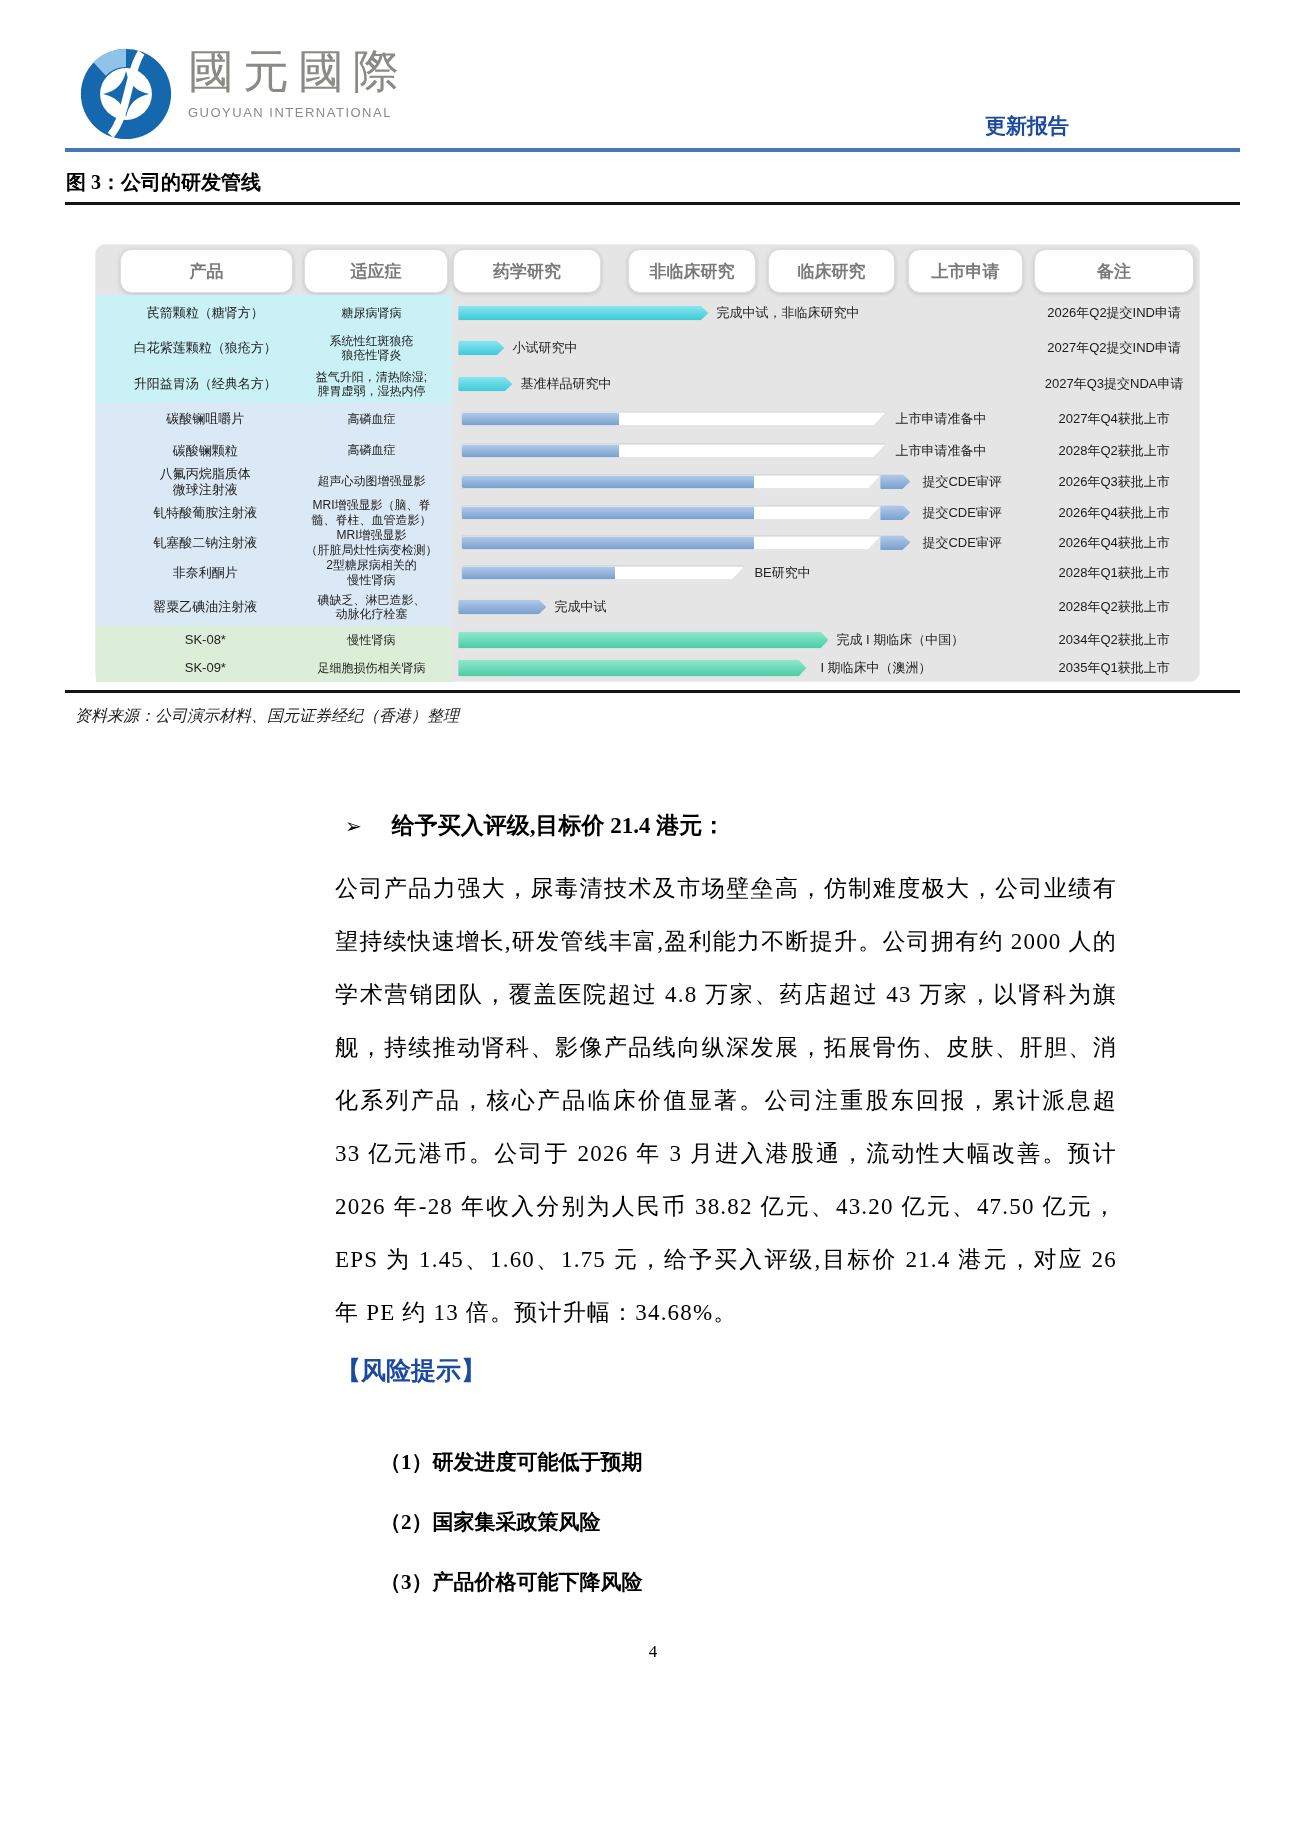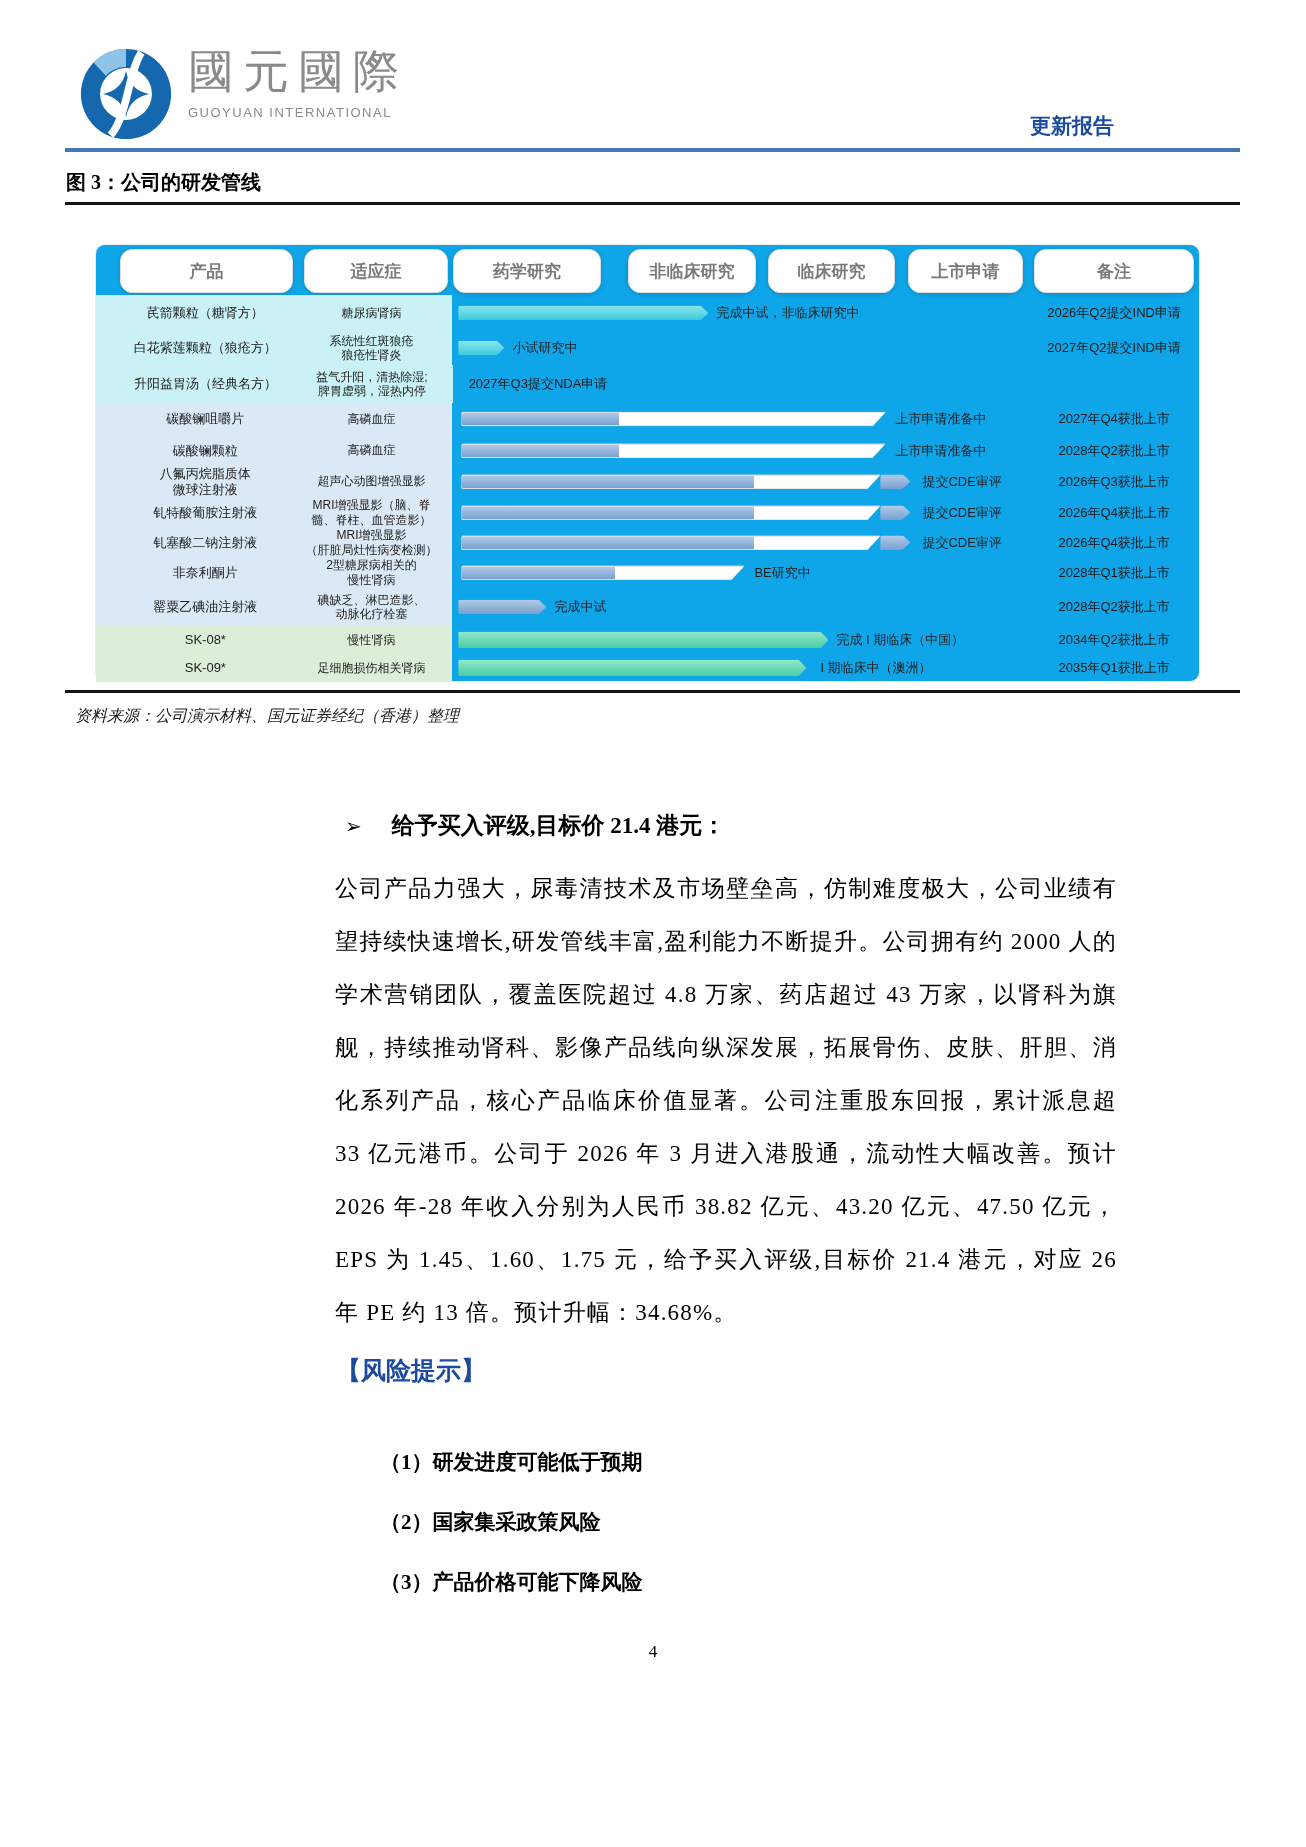--- a/index.html
+++ b/index.html
@@ -12,35 +12,35 @@
   html,body{background:#888;}
   .page{position:relative;width:1306px;height:1847px;background:#ffffff;margin:0 auto;
     font-family:"Liberation Sans","DejaVu Sans",sans-serif;color:#111;overflow:hidden;}
 
   
   .logo-wrap{position:absolute;left:78px;top:46px;display:flex;align-items:flex-start;}
   .logo-txt{margin-left:14px;}
   .logo-cn{font-size:46px;color:var(--logo_gray);letter-spacing:9px;line-height:1.1;font-family:"Liberation Sans",sans-serif;}
   .logo-en{font-size:13px;color:var(--logo_gray);letter-spacing:1.5px;margin-top:8px;}
   .report-type{position:absolute;left:985px;top:112px;font-size:21px;font-weight:bold;color:var(--accent_blue);
-    font-family:"Liberation Serif","DejaVu Serif",serif;margin-left:45px;}
+    font-family:"Liberation Serif","DejaVu Serif",serif;}
   .rule-blue{position:absolute;left:65px;top:148px;width:1175px;height:4px;background:var(--rule_blue);}
 
   
   .fig-title{position:absolute;left:66px;top:169px;font-size:20px;font-weight:bold;color:#000;
     font-family:"Liberation Serif","DejaVu Serif",serif;}
   .rule-black{position:absolute;left:65px;width:1175px;height:3px;background:#151515;}
   .rule-black.top{top:202px;}
   .rule-black.bottom{top:690px;}
   .fig-source{position:absolute;left:75px;top:706px;font-size:16px;font-style:italic;color:#1a1a1a;
     font-family:"Liberation Serif","DejaVu Serif",serif;}
 
   
   .pipeline{position:absolute;left:95px;top:244px;width:1105px;height:438px;
-    border:1px solid #ededed;border-radius:10px;background:#0ea5e9;}
+    border:1px solid #ededed;border-radius:10px;background:#e5e5e5;}
   .pl-header{position:absolute;top:4px;left:0;right:0;height:44px;}
   .pl-hbox{position:absolute;top:0;height:44px;background:#fff;border:1px solid #dedede;border-radius:12px;
     box-shadow:0 1px 4px rgba(0,0,0,.16);display:flex;align-items:center;justify-content:center;
     font-size:17px;font-weight:bold;color:var(--header_gray);}
   .pl-rows{position:absolute;top:50px;left:0;right:0;}
   .pl-row{display:flex;align-items:stretch;}
   .cell{display:flex;align-items:center;justify-content:center;text-align:center;white-space:pre-line;}
   .cell-p{width:195px;font-size:13px;color:#222;line-height:1.2;padding-left:24px;}
   .cell-i{width:162px;font-size:12px;color:#222;line-height:1.2;}
   .cell-s{width:578px;position:relative;}
@@ -124,20 +124,21 @@
           <div class="cell cell-p">白花紫莲颗粒（狼疮方）</div>
           <div class="cell cell-i">系统性红斑狼疮
 狼疮性肾炎</div>
           <div class="cell cell-s"><div class="bar arrow cyan" style="width: 46px;"></div><span class="stage-label" style="left: 60px;">小试研究中</span></div>
           <div class="cell cell-r">2027年Q2提交IND申请</div>
         </div>
         <div class="pl-row g-tcm" style="height: 38px;">
           <div class="cell cell-p">升阳益胃汤（经典名方）</div>
           <div class="cell cell-i">益气升阳，清热除湿;
 脾胃虚弱，湿热内停</div>
+          <div class="cell cell-s"><div class="bar arrow cyan" style="width: 54px;"></div><span class="stage-label" style="left: 68px;">基准样品研究中</span></div>
           <div class="cell cell-r">2027年Q3提交NDA申请</div>
         </div>
         <div class="pl-row g-chem" style="height: 32px;">
           <div class="cell cell-p">碳酸镧咀嚼片</div>
           <div class="cell cell-i">高磷血症</div>
           <div class="cell cell-s"><div class="track slant" style="width: 425px;"><div class="fill blue" style="width: 157px;"></div></div><span class="stage-label" style="left: 443px;">上市申请准备中</span></div>
           <div class="cell cell-r">2027年Q4获批上市</div>
         </div>
         <div class="pl-row g-chem" style="height: 31px;">
           <div class="cell cell-p">碳酸镧颗粒</div>

